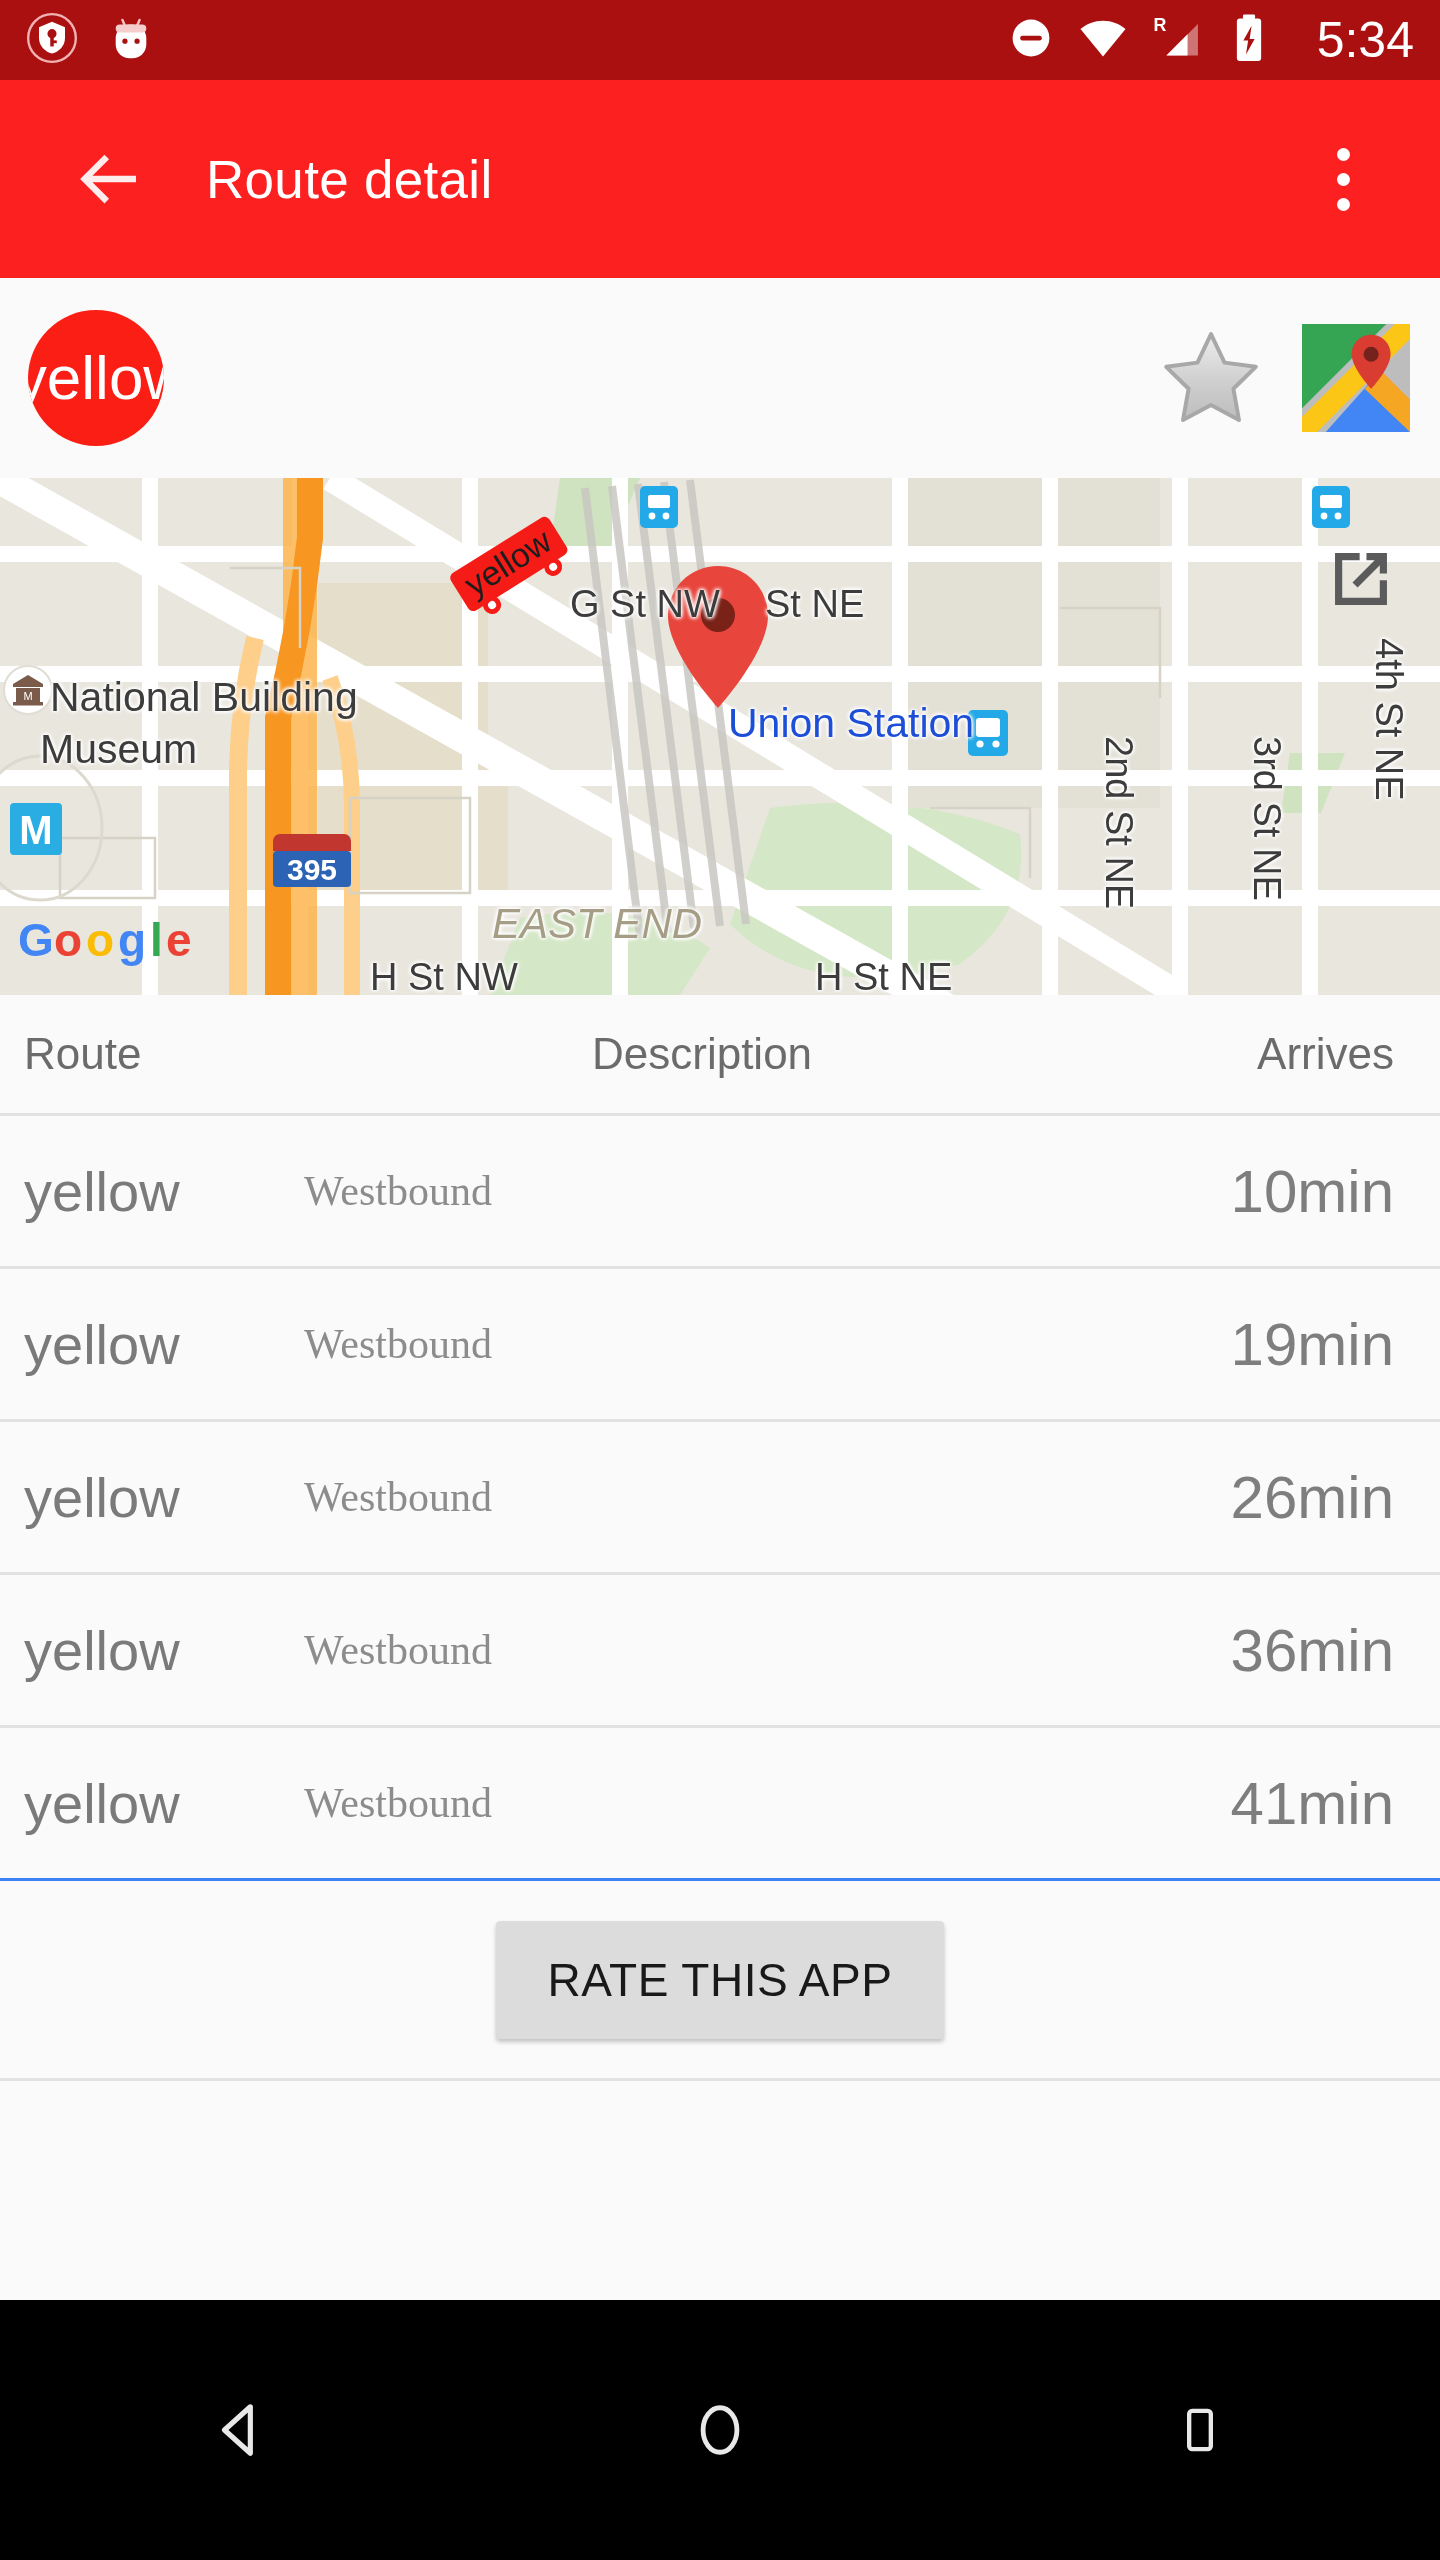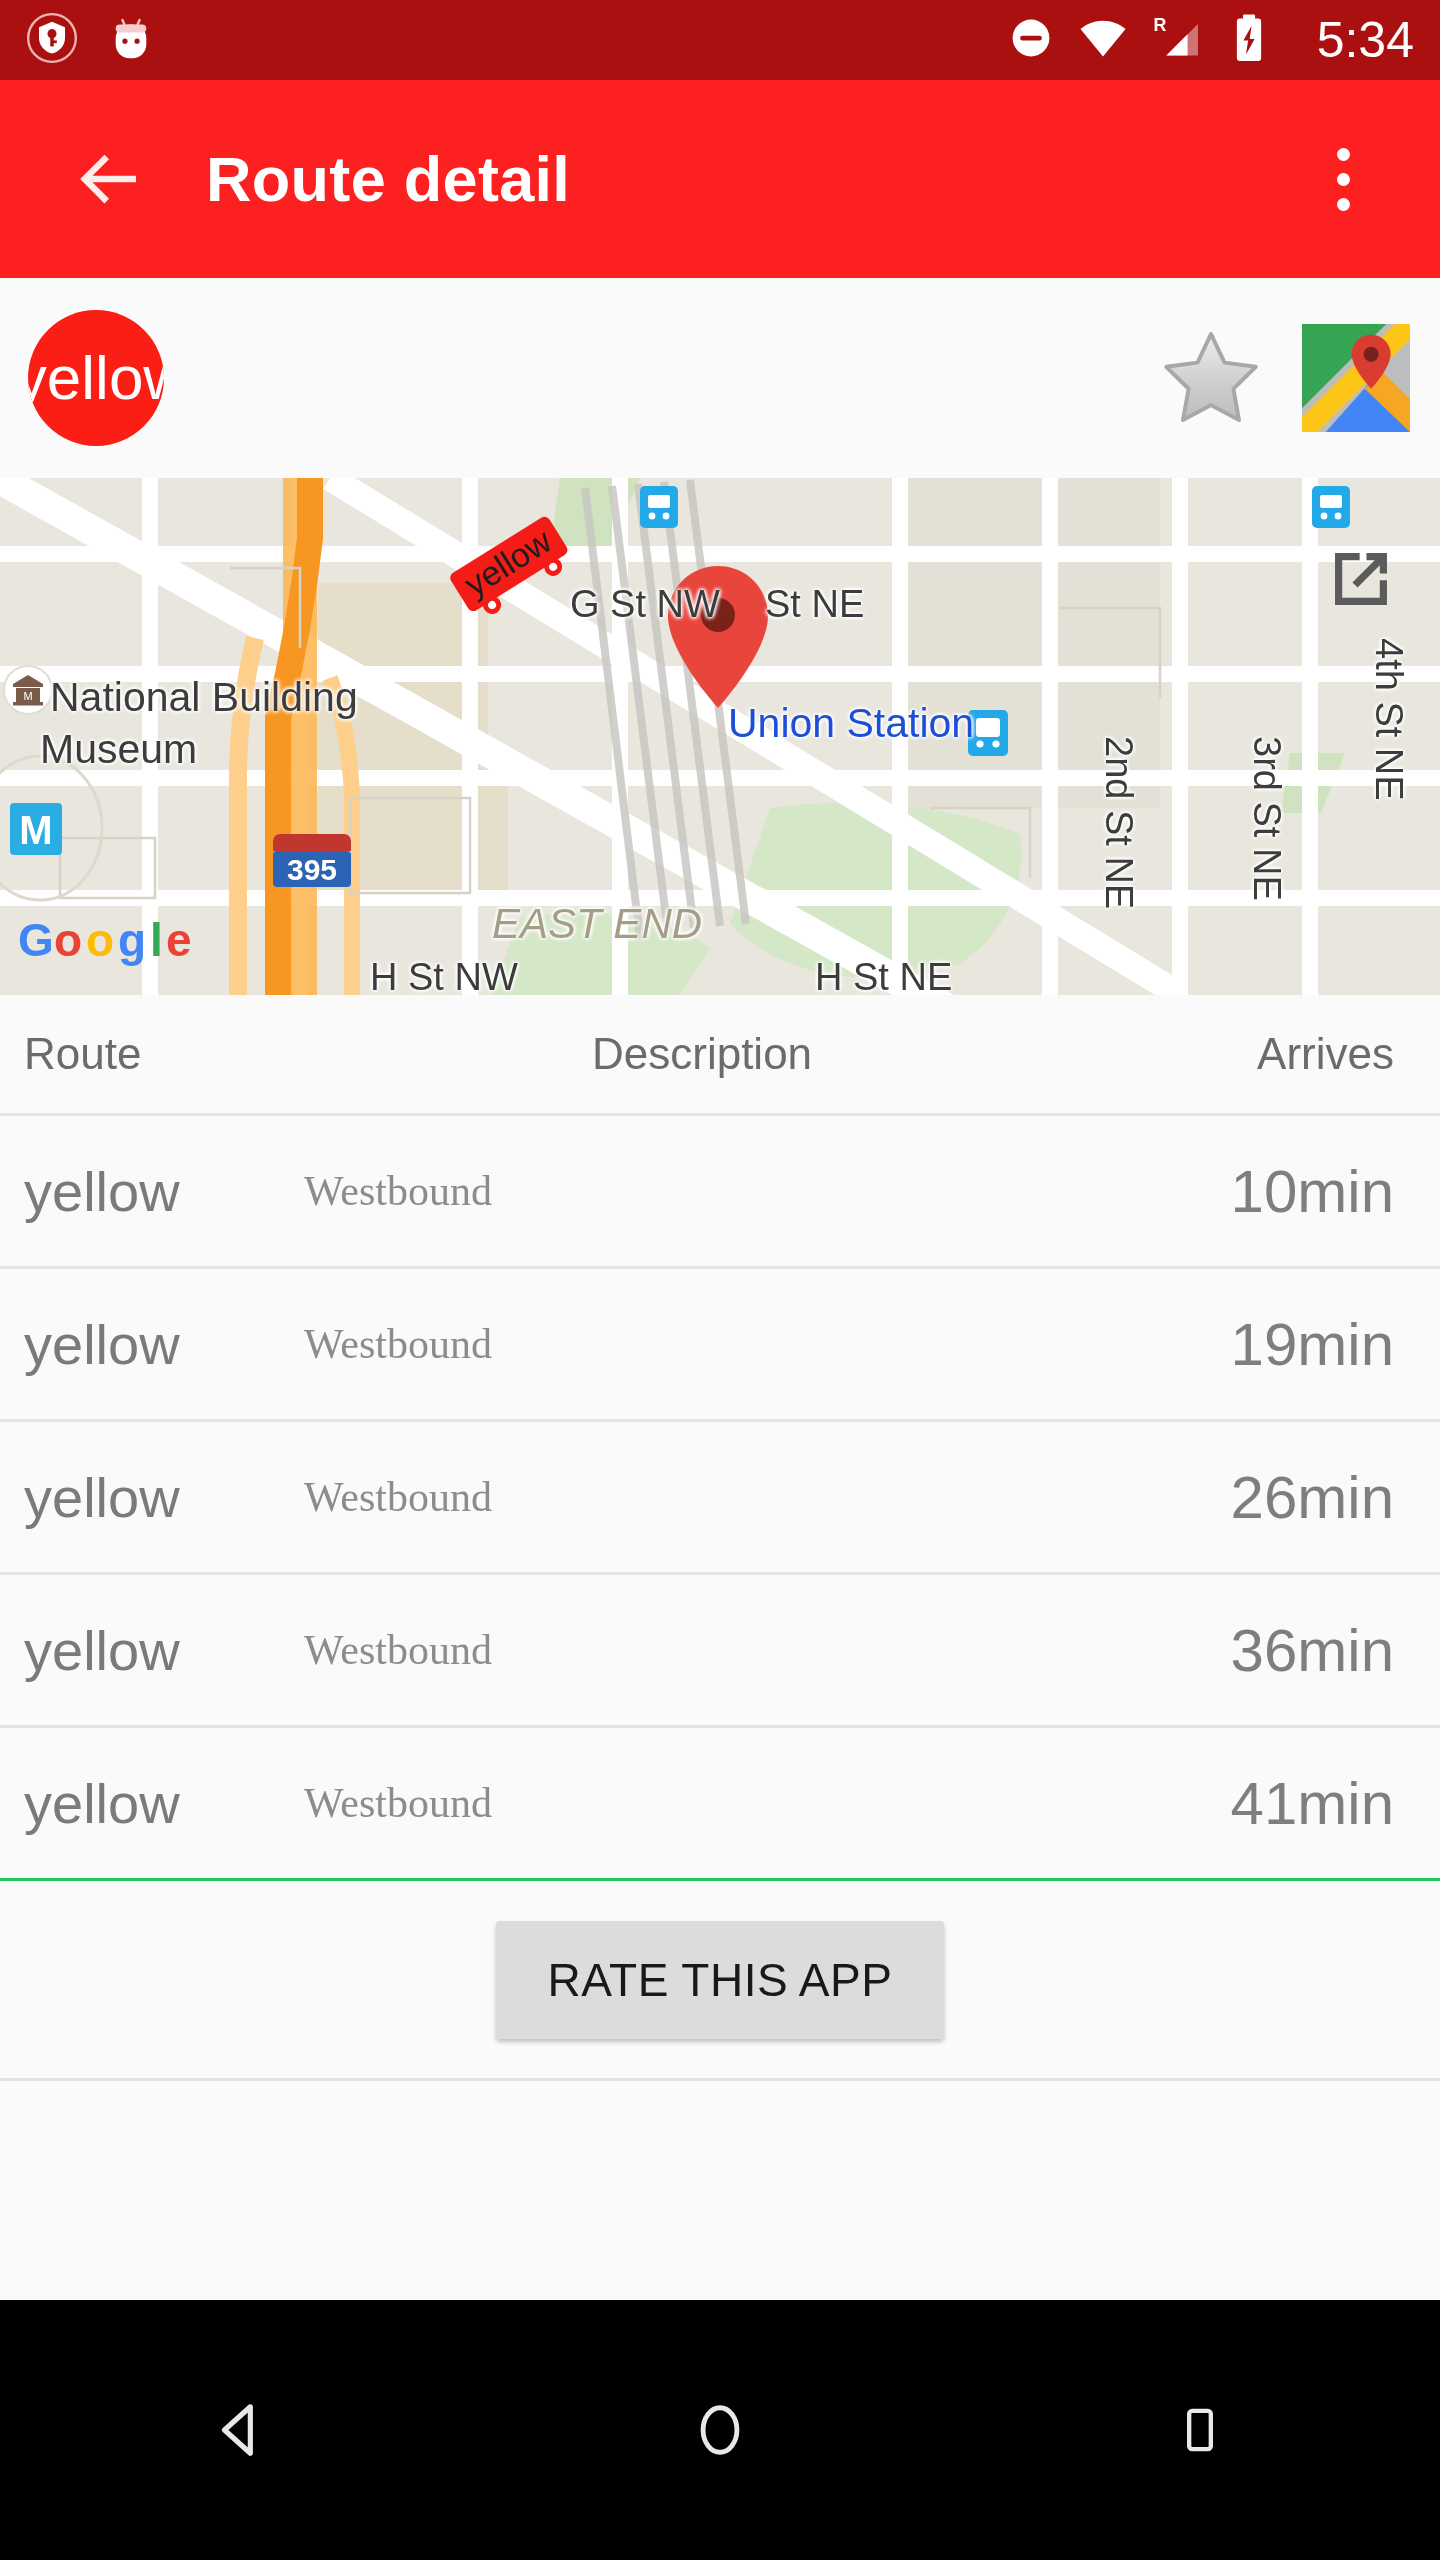--- a/index.html
+++ b/index.html
@@ -21,21 +21,21 @@
   .sb-clock{ color:#fff; font-size:50px; font-weight:400; letter-spacing:0px; margin-left:24px;}
   .icn{ display:block; }
 
   
   .appbar{
     position:absolute; left:0; top:80px; width:1440px; height:198px;
     background:#fc2020; display:flex; align-items:center;
   }
   .appbar .back{ width:96px; height:96px; margin-left:62px; display:flex; align-items:center; justify-content:center; }
   .appbar .title{
-    color:#ffffff; font-size:63px; font-weight:700; margin-left:48px; letter-spacing:.3px;
+    color:#ffffff; font-size:53px; font-weight:400; margin-left:48px; letter-spacing:.3px;
   }
   .appbar .overflow{ margin-left:auto; margin-right:62px; width:70px; height:100px;
     display:flex; flex-direction:column; align-items:center; justify-content:center; gap:12px; }
   .dot{ width:13px; height:13px; border-radius:50%; background:#fff; }
 
   
   .headercard{
     position:absolute; left:0; top:278px; width:1440px; height:200px;
     background:#fafafa; display:flex; align-items:center;
   }
@@ -74,21 +74,21 @@
   .row{
     display:flex; align-items:center; height:153px; padding:0 24px;
     border-top:3px solid #e2e2e2; background:#fafafa;
   }
   .row .route{ width:280px; color:#7a7a7a; font-size:56px; }
   .row .desc{ flex:1; color:#8c8c8c; font-size:42px;font-family:Liberation Serif, serif; }
   .row .arr{ width:320px; color:#7e7e7e; font-size:60px; text-align:right; padding-right:22px;}
 
   .ratewrap{
     height:200px; display:flex; align-items:center; justify-content:center;
-    border-top:3px solid #22c55e; background:#fafafa;
+    border-top:3px solid #3b82f6; background:#fafafa;
   }
   .ratebtn{
     background:#dcdcdc; color:#191919; font-size:46px; font-weight:400;
     padding:0 52px; height:118px; line-height:118px; border:none; border-radius:4px;
     box-shadow:0 3px 4px rgba(0,0,0,.22); letter-spacing:.5px;
   }
   .afterrate{ border-top:3px solid #e2e2e2; height:340px; background:#fafafa; }
 
   
   .navbar{

